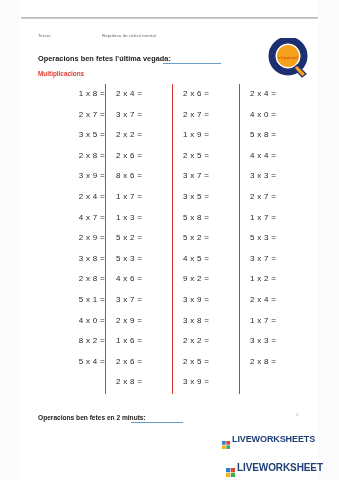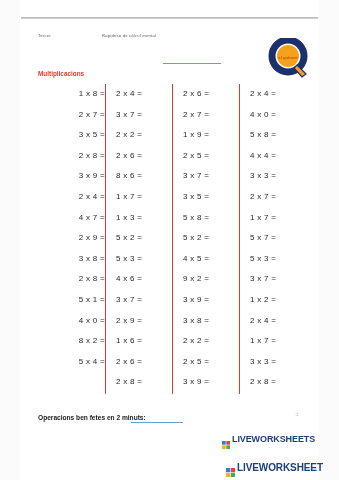--- a/index.html
+++ b/index.html
@@ -197,20 +197,21 @@
   <div class="margin-left"></div>
   <div class="margin-right"></div>
 
   <div class="top-rule"></div>
 
   <div class="meta-row">
     <span class="meta-grade">Tercer</span>
     <span class="meta-title">Rapidesa de càlcul mental</span>
   </div>
 
+  <div class="headline">Operacions ben fetes l'última vegada:</div>
   <div class="headline-blank"></div>
 
   <div class="section-label">Multiplicacions</div>
 
   <div class="logo">
     <svg viewBox="0 0 44 40" width="44" height="40">
       <circle cx="20" cy="18" r="16" fill="none" stroke="#1c2f6e" stroke-width="7"></circle>
       <circle cx="20" cy="18" r="11" fill="#f5a11b"></circle>
       <path d="M29 27 L38 36 L34 39 L26 30 Z" fill="#f5a11b" stroke="#1c2f6e" stroke-width="1.2"></path>
       <text x="20" y="20.5" font-family="Liberation Sans, sans-serif" font-size="4.2" font-weight="bold" fill="#d94f1a" text-anchor="middle">el quinzet</text>
@@ -272,21 +273,20 @@
     </div>
 
     <div class="col divided">
       <div class="op">2 x 4 =</div>
       <div class="op">4 x 0 =</div>
       <div class="op">5 x 8 =</div>
       <div class="op">4 x 4 =</div>
       <div class="op">3 x 3 =</div>
       <div class="op">2 x 7 =</div>
       <div class="op">1 x 7 =</div>
-      <div class="op">5 x 7 =</div>
       <div class="op">5 x 3 =</div>
       <div class="op">3 x 7 =</div>
       <div class="op">1 x 2 =</div>
       <div class="op">2 x 4 =</div>
       <div class="op">1 x 7 =</div>
       <div class="op">3 x 3 =</div>
       <div class="op">2 x 8 =</div>
     </div>
   </div>
 

